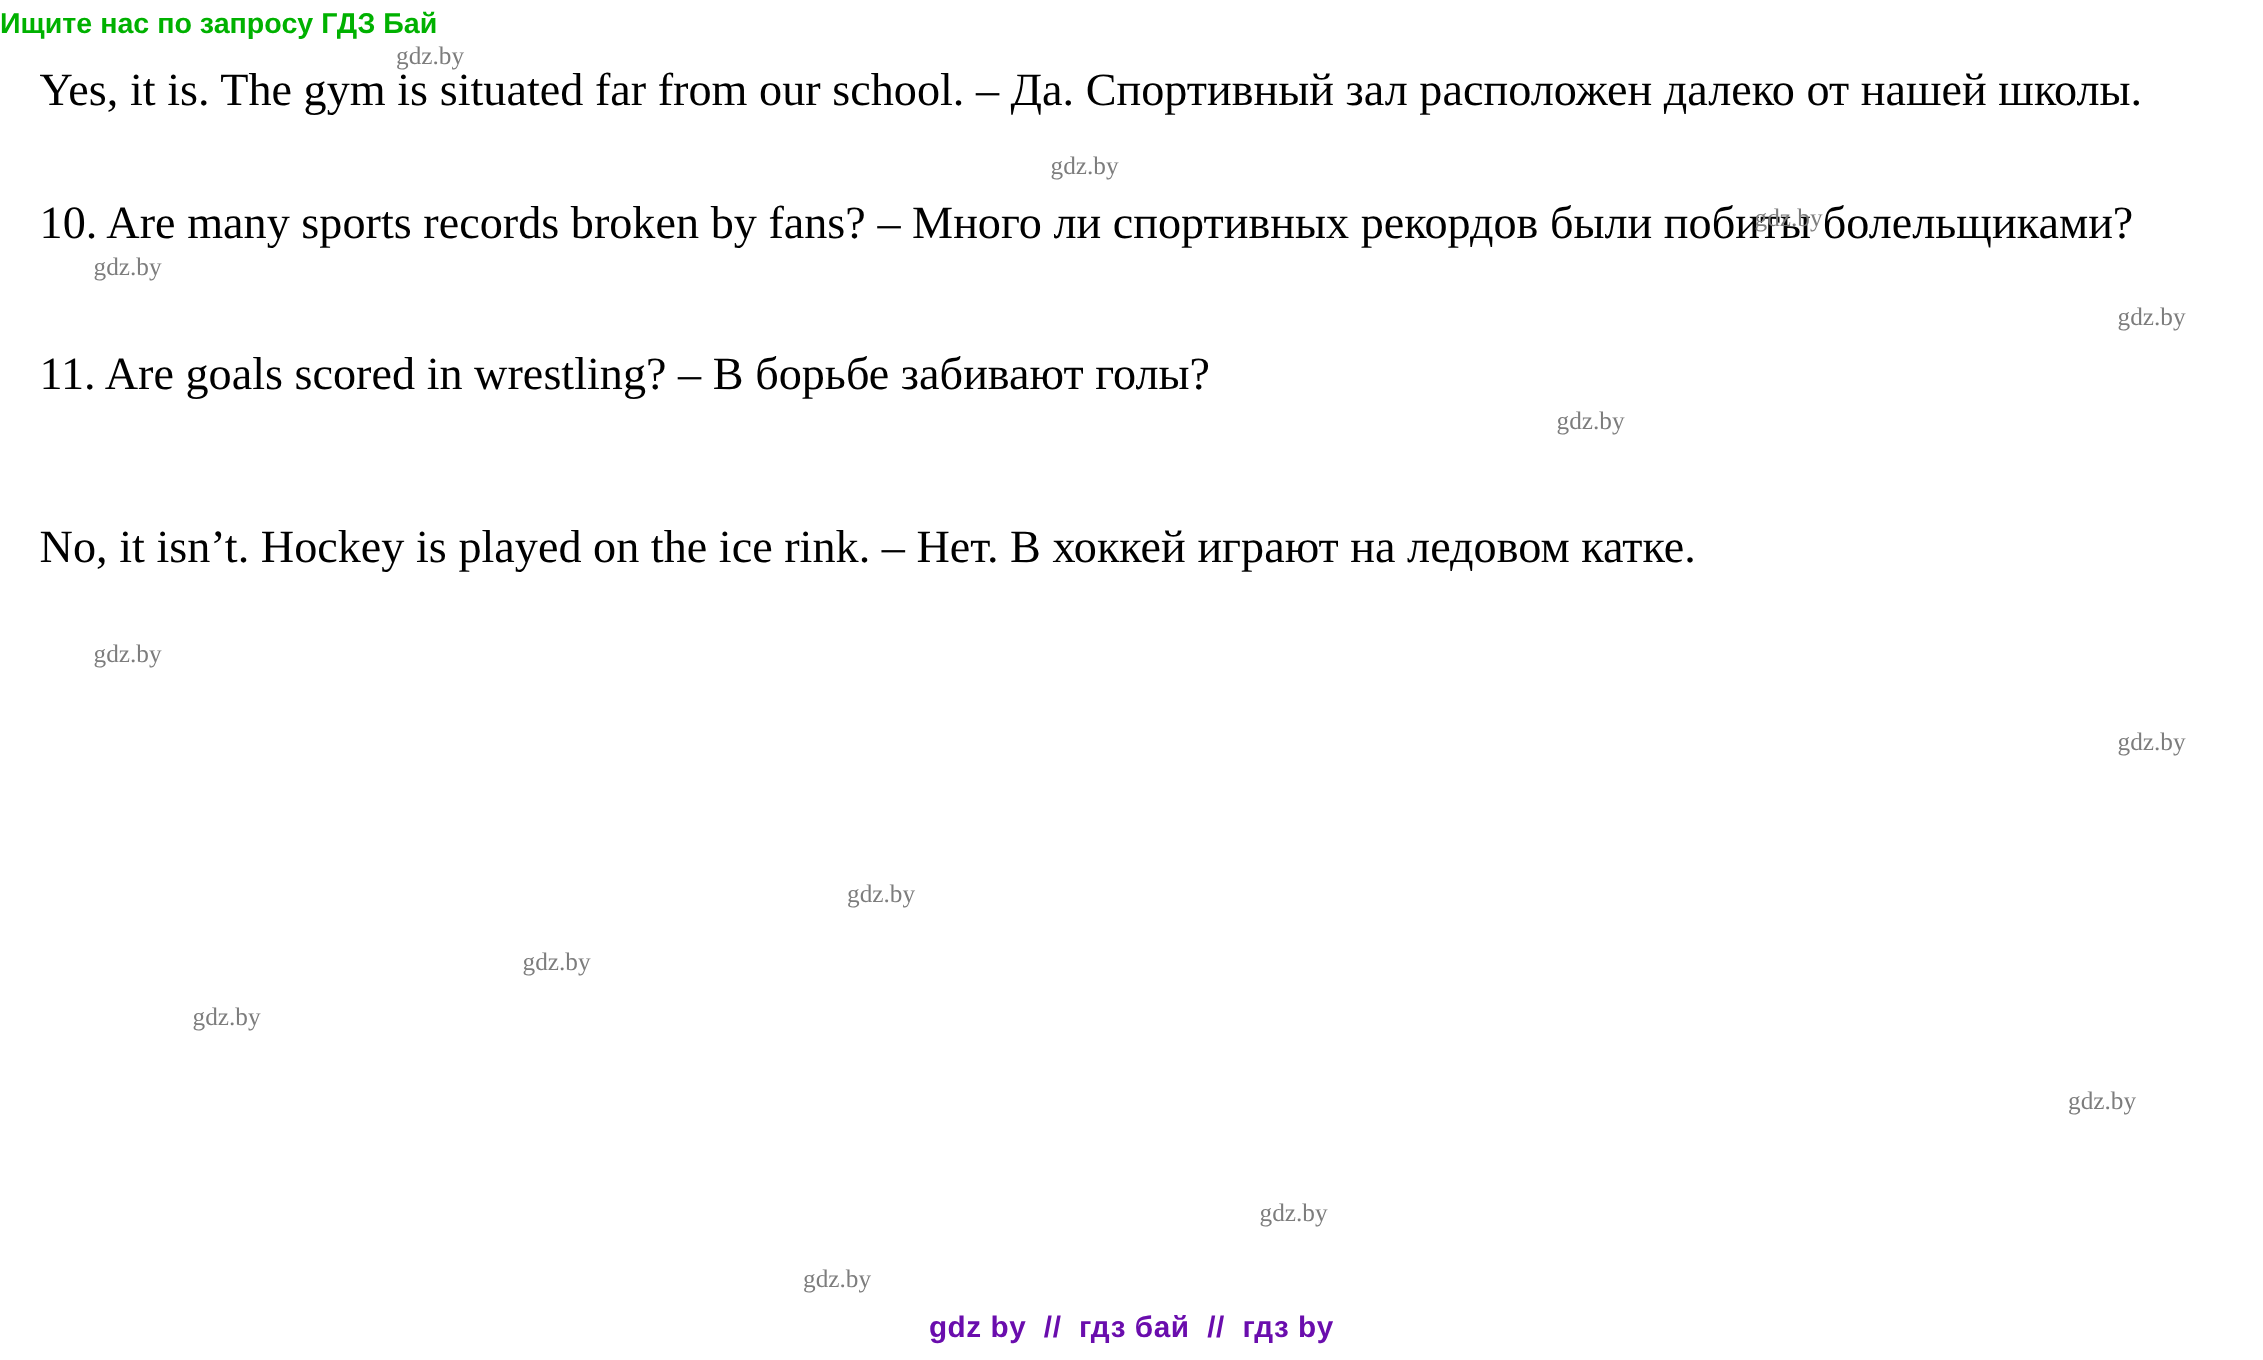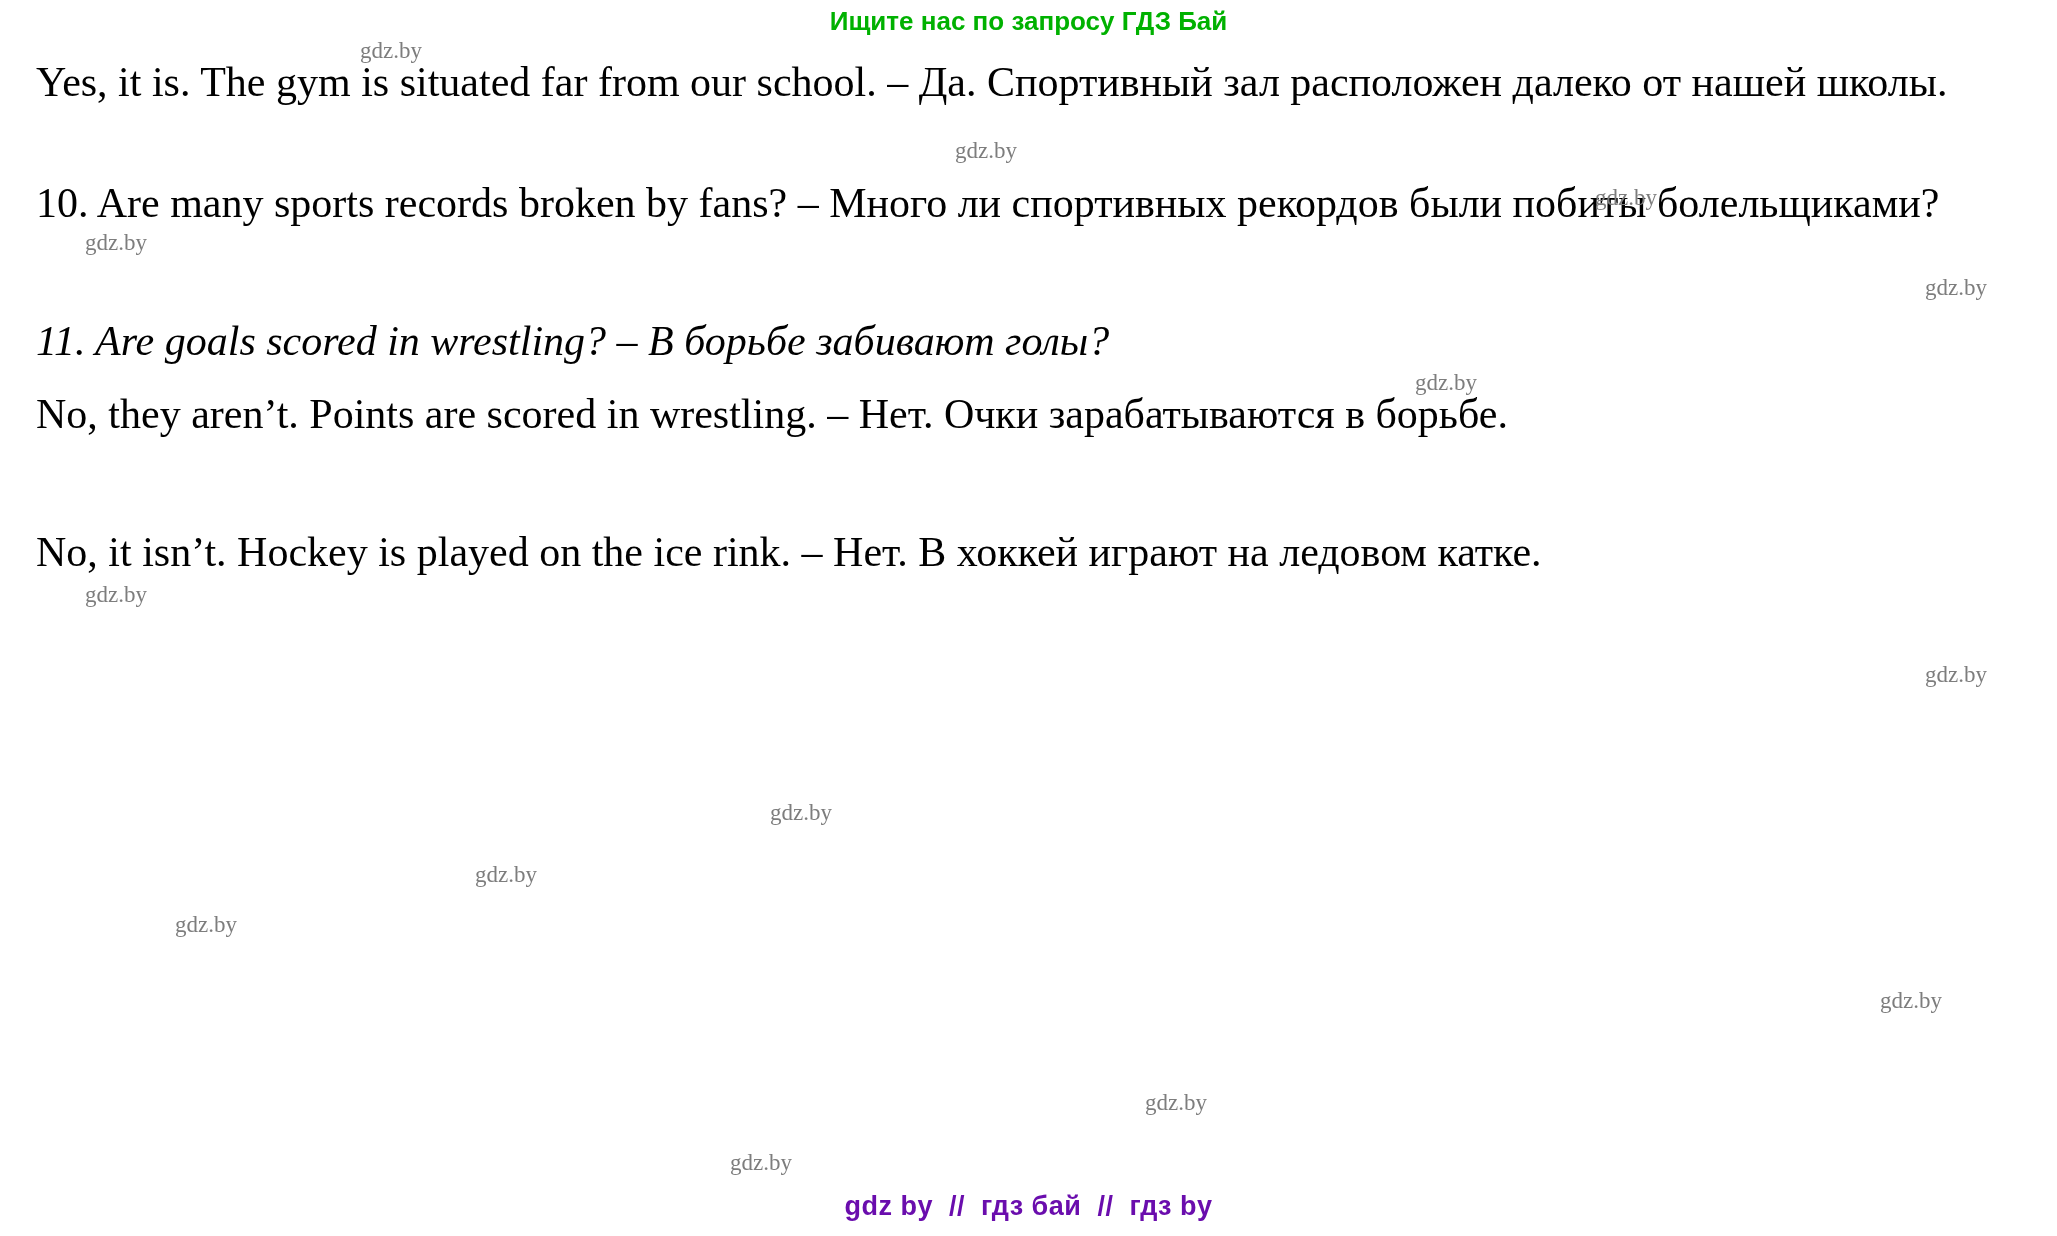--- a/index.html
+++ b/index.html
@@ -19,21 +19,20 @@
     position: relative;
     width: 2057px;
     height: 1236px;
   }
 
   .top-banner {
     position: absolute;
     top: 0;
     left: 0;
     width: 2057px;
-    text-align: center;
     font-family: "Liberation Sans", sans-serif;
     font-weight: bold;
     font-size: 26px;
     color: #00b100;
     padding-top: 6px;
     box-sizing: border-box;
   }
 
   .content {
     position: absolute;
@@ -45,21 +44,20 @@
   p.para {
     margin: 0;
     font-size: 42px;
     line-height: 1.30;
     color: #000000;
     text-align: justify;
     text-justify: inter-word;
   }
   p.para.nojust {
     text-align: left;
-    font-style: italic;
   }
 
   .block {
     margin-bottom: 0;
   }
 
   .gap-sm { height: 18px; }
   .gap-lg { height: 66px; }
 
   
@@ -113,23 +111,20 @@
 
 
     <div class="gap-lg"></div>
 
     <div class="block">
       <p class="para nojust">11. Are goals scored in wrestling? – В борьбе забивают голы?</p>
     </div>
 
     <div class="gap-sm"></div>
 
-    <div class="block">
-      <p class="para">No, they aren’t. Points are scored in wrestling. – Нет. Очки зарабатываются в борьбе.</p>
-    </div>
 
     <div class="gap-lg"></div>
 
 
     <div class="gap-sm"></div>
 
     <div class="block">
       <p class="para">No, it isn’t. Hockey is played on the ice rink. – Нет. В хоккей играют на ледовом катке.</p>
     </div>
 

